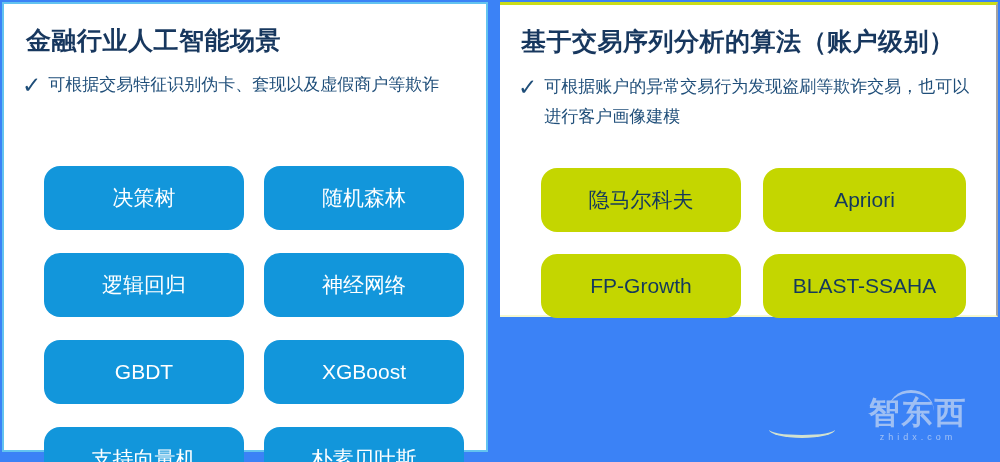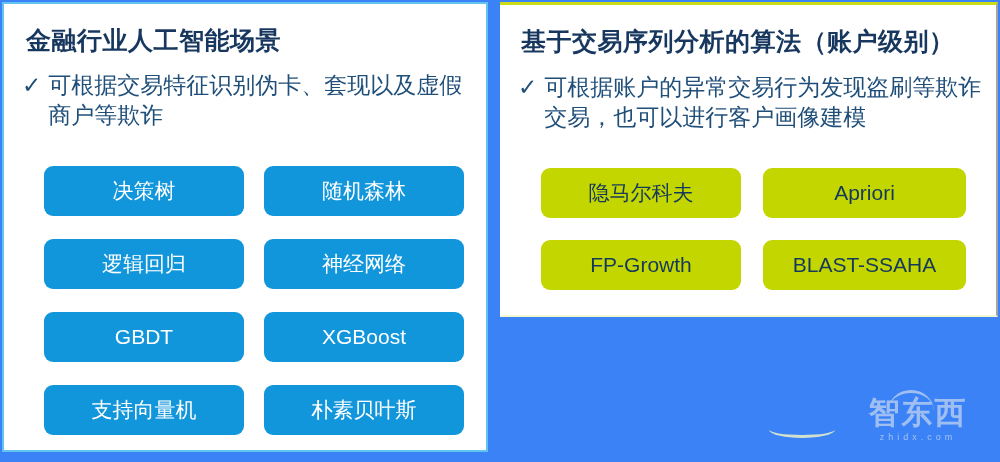--- a/index.html
+++ b/index.html
@@ -71,21 +71,21 @@
   }
   .bullet .check {
     flex: 0 0 auto;
     font-size: 23px;
     line-height: 30px;
     color: #1f4e79;
     margin-right: 7px;
     font-weight: 600;
   }
   .bullet .btext {
-    font-size: 23px;
+    font-size: 17px;
     line-height: 30px;
     color: #1f4e79;
   }
   .bullet.left {
     left: 18px;
     top: 66px;
     width: 455px;
   }
   .bullet.right {
     left: 18px;
@@ -109,22 +109,22 @@
   .pill-grid.green {
     left: 541px;
     top: 168px;
     width: 425px;
     grid-template-columns: 200px 203px;
     grid-column-gap: 22px;
     grid-row-gap: 22px;
   }
 
   .pill {
-    height: 50px;
-    border-radius: 9px;
+    height: 64px;
+    border-radius: 16px;
     display: flex;
     align-items: center;
     justify-content: center;
     font-size: 21px;
     white-space: nowrap;
     box-sizing: border-box;
   }
   .pill.blue {
     background: #1296db;
     color: #ffffff;

